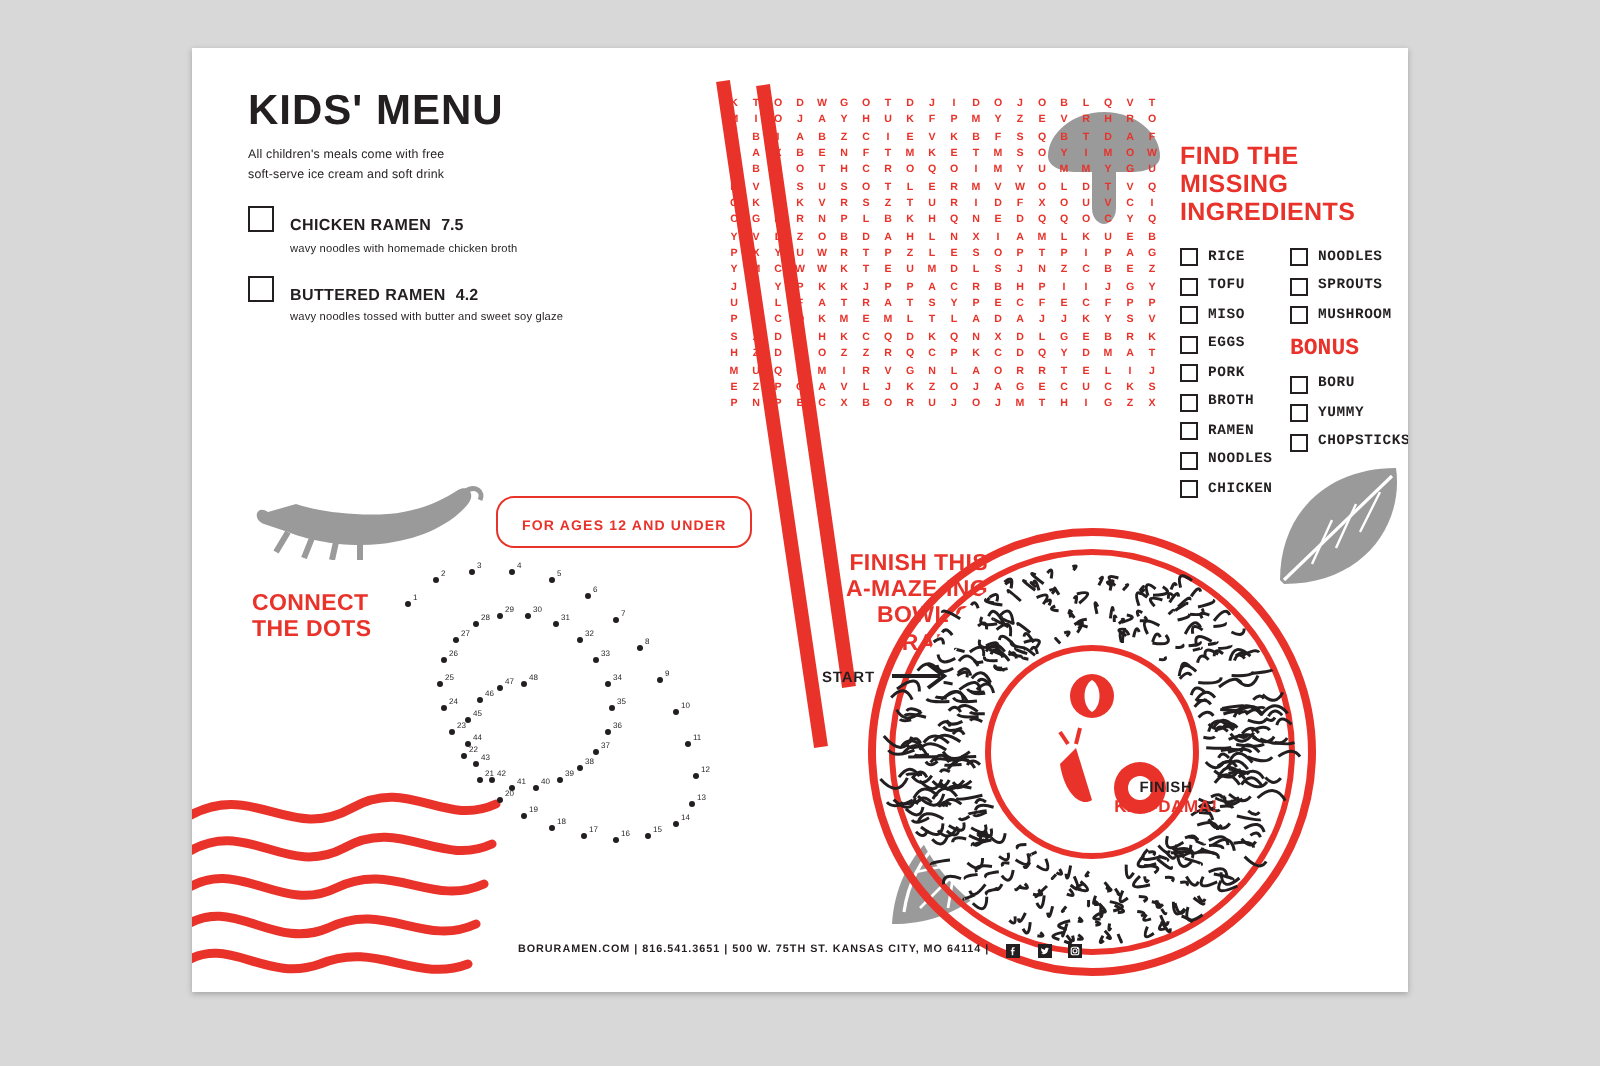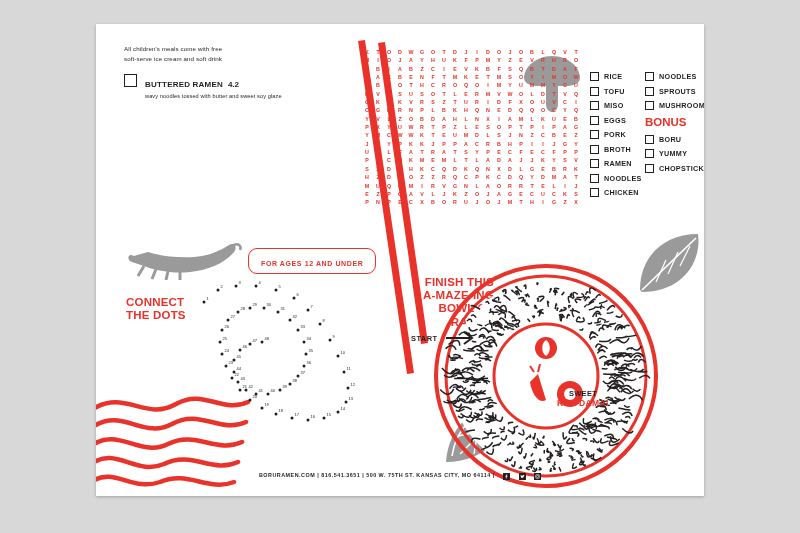--- a/index.html
+++ b/index.html
@@ -72,21 +72,21 @@
   .ws-row span{width:6px;text-align:center;}
 
   
   #find{
     left:494px;top:48px;width:110px;
   }
   .find-title{
     font-size:12.5px;font-weight:bold;color:#e8322a;line-height:1.1;
     letter-spacing:0.2px;margin-bottom:11px;
   }
-  .ing-cols{display:flex;}
+  .ing-cols{display:flex;font-family:Liberation Mono, monospace;}
   .ing-col{width:55px;}
   .ing{
     display:flex;align-items:center;margin-bottom:5.5px;
   }
   .ing .box{
     width:7px;height:7px;border:1px solid #231f20;margin-right:5px;flex:0 0 auto;
   }
   .ing .lbl{font-size:7.2px;font-weight:bold;color:#231f20;letter-spacing:0.3px;}
   .bonus-title{
     font-size:11.5px;font-weight:bold;color:#e8322a;margin:4px 0 7px 0;
@@ -168,24 +168,32 @@
     <g stroke="#e8322a" stroke-width="4.5" fill="none" stroke-linecap="round">
       <path d="M-5 22 C30 0 48 34 80 16 C108 0 126 26 152 14"></path>
       <path d="M-5 40 C26 18 46 52 76 36 C104 20 124 46 150 34"></path>
       <path d="M-5 58 C22 38 44 70 72 56 C100 42 120 66 146 54"></path>
       <path d="M-5 76 C20 58 40 88 68 76 C96 62 116 86 142 74"></path>
       <path d="M-5 94 C18 78 36 104 64 94 C92 82 112 104 138 94"></path>
     </g>
   </svg>
 
   <div class="abs" id="menu-block">
+    <div class="menu-title">KIDS' MENU</div>
     <div class="menu-sub">
       All children's meals come with free<br>soft-serve ice cream and soft drink
     </div>
 
+    <div class="menu-item">
+      <div class="checkbox"></div>
+      <div class="mi-body">
+        <span class="mi-name">CHICKEN RAMEN</span><span class="mi-price">7.5</span>
+        <div class="mi-desc">wavy noodles with homemade chicken broth</div>
+      </div>
+    </div>
 
     <div class="menu-item">
       <div class="checkbox"></div>
       <div class="mi-body">
         <span class="mi-name">BUTTERED RAMEN</span><span class="mi-price">4.2</span>
         <div class="mi-desc">wavy noodles tossed with butter and sweet soy glaze</div>
       </div>
     </div>
 
 
@@ -610,20 +618,23 @@
         <span>T</span>
         <span>H</span>
         <span>I</span>
         <span>G</span>
         <span>Z</span>
         <span>X</span>
       </div>
     </div>
 
   <div class="abs" id="find">
+    <div class="find-title">
+      FIND THE<br>MISSING<br>INGREDIENTS
+    </div>
     <div class="ing-cols">
       <div class="ing-col">
         <div class="ing">
             <div class="box"></div>
             <div class="lbl">RICE</div>
           </div>
         <div class="ing">
             <div class="box"></div>
             <div class="lbl">TOFU</div>
           </div>
@@ -1225,21 +1236,21 @@
     <path d="M112 76 C117 79 117 89 112 92 C107 89 107 79 112 76 Z" fill="#ffffff"></path>
 
     <path d="M96 118 L104 110 L112 136 C106 140 98 132 96 118 Z" fill="#e8322a"></path>
     <path d="M100 108 L96 102 M104 108 L106 100" stroke="#e8322a" stroke-width="2"></path>
 
     <circle cx="136" cy="130" r="13" fill="#e8322a"></circle>
     <circle cx="136" cy="130" r="6" fill="#ffffff"></circle>
   </svg>
 
   <div class="abs" id="finish-label">
-    <div class="f1">SWEET</div>
+    <div class="f1">FINISH</div>
     <div class="f2">KAE-DAMA!</div>
   </div>
 
   <svg class="abs" style="left:350px;top:306px;width:34px;height:16px;" viewBox="0 0 34 16">
     <path d="M0 8 L24 8 M18 2 L26 8 L18 14" stroke="#231f20" stroke-width="2" fill="none"></path>
   </svg>
 
   <div class="abs" id="footer">
     <span class="txt">BORURAMEN.COM  |  816.541.3651  |  500 W. 75TH ST. KANSAS CITY, MO 64114  |</span>
     <span class="social">

